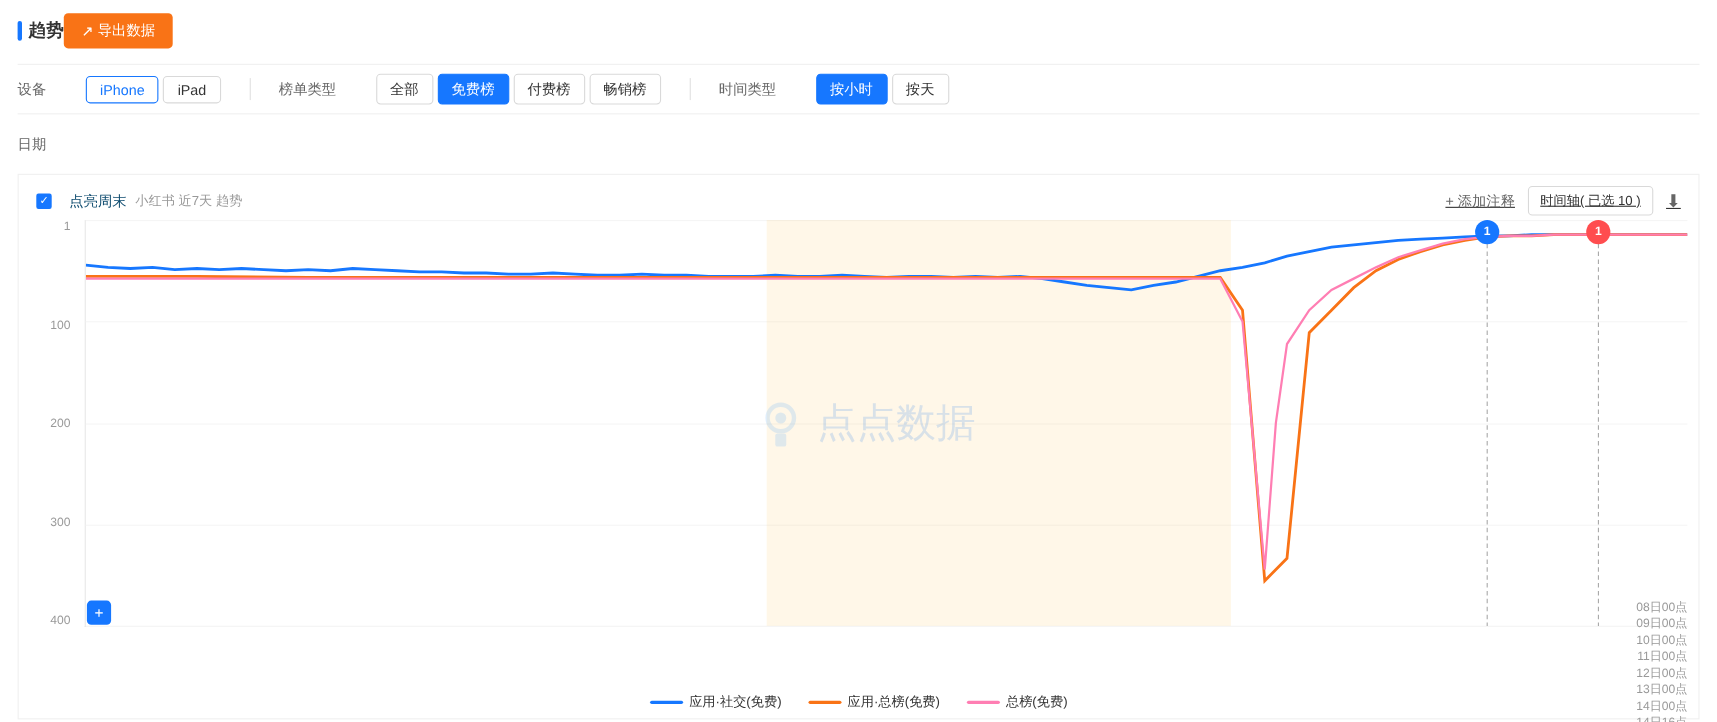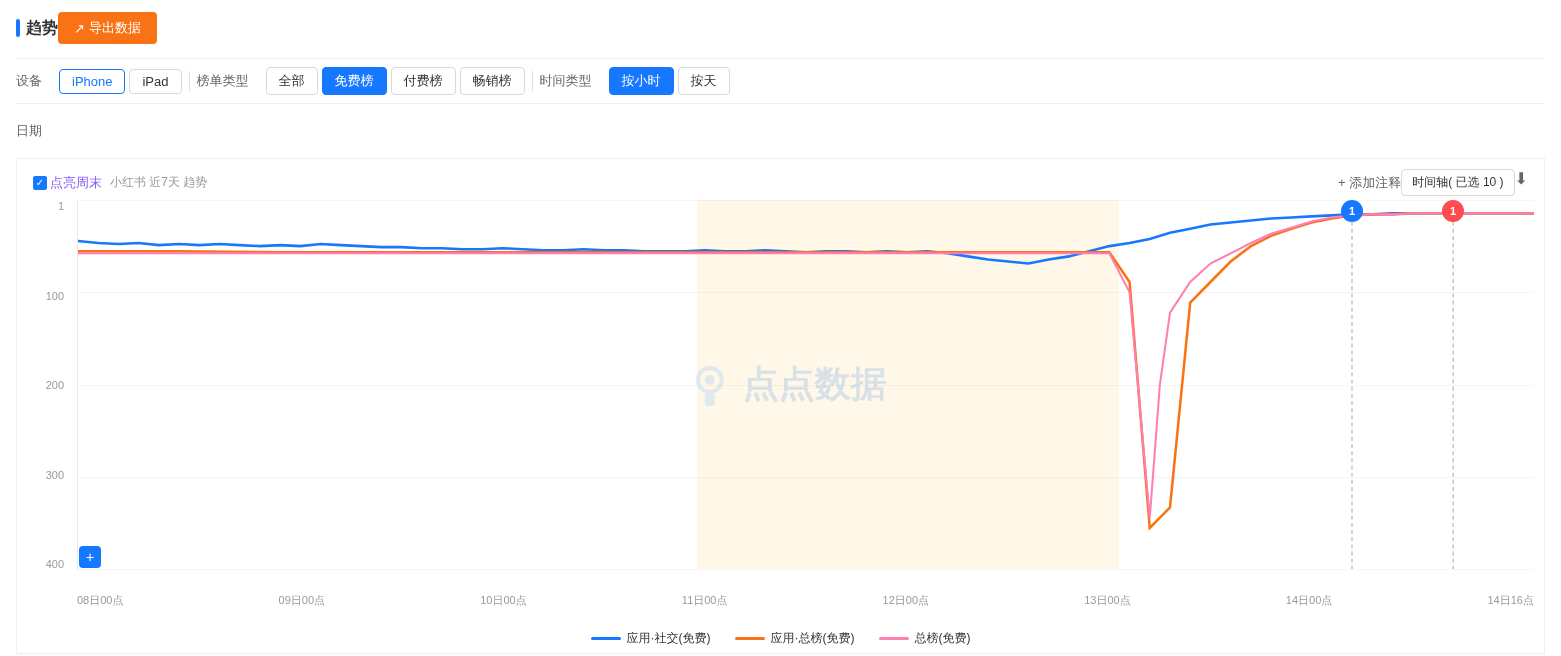--- a/index.html
+++ b/index.html
@@ -6,65 +6,65 @@
     body { font-family: "PingFang SC", "Microsoft YaHei", sans-serif; background: #fff; color: #333; font-size: 13px; }
     
     .page { width: 1561px; min-height: 656px; background: #fff; padding: 12px 16px; }
     
     .header { display: flex; align-items: center; justify-content: flex-start; margin-bottom: 14px; }
     .title { font-size: 16px; font-weight: bold; color: #333; display: flex; align-items: center; gap: 6px; }
     .title-bar { width: 4px; height: 18px; background: #1677ff; border-radius: 2px; }
     
     .export-btn { background: #f97316; color: #fff; border: none; padding: 7px 16px; border-radius: 4px; cursor: pointer; font-size: 13px; display: flex; align-items: center; gap: 4px; }
     
-    .toolbar-row { display: flex; align-items: center; gap: 1px; margin-bottom: 10px; padding: 8px 0; border-top: 1px solid #f0f0f0; border-bottom: 1px solid #f0f0f0; }
+    .toolbar-row { display: flex; align-items: center; gap: 20px; margin-bottom: 10px; padding: 8px 0; border-top: 1px solid #f0f0f0; border-bottom: 1px solid #f0f0f0; }
     .toolbar-label { color: #666; margin-right: 4px; }
     
     .btn-group { display: flex; gap: 4px; align-items: center; padding-left: 12px; }
     
     .tab-btn { padding: 4px 12px; border: 1px solid #d9d9d9; border-radius: 4px; cursor: pointer; background: #fff; color: #333; font-size: 13px; }
     .tab-btn.active { border-color: #1677ff; color: #1677ff; background: #fff; }
     .tab-btn.active-fill { border-color: #1677ff; color: #fff; background: #1677ff; }
     
     .divider { width: 1px; height: 20px; background: #e0e0e0; margin: 0 6px; }
     
     .date-row { display: flex; align-items: center; gap: 6px; margin-bottom: 10px; padding: 8px 0; }
     
     .chart-container { position: relative; background: #fff; margin-top: 8px; border: 1px solid #f0f0f0; padding: 0; }
     
     .chart-header { display: flex; align-items: center; justify-content: space-between; padding: 10px 16px 4px 16px; }
     .chart-title-area { display: flex; align-items: center; gap: 8px; }
-    .highlight-checkbox { display: flex; align-items: center; gap: 3px; color: #8b5cf6; font-size: 13px; cursor: pointer; }
+    .highlight-checkbox { display: flex; align-items: center; gap: 16px; color: #0c4a6e; font-size: 13px; cursor: pointer; }
     .checkbox-icon { width: 14px; height: 14px; border: 2px solid #1677ff; border-radius: 2px; background: #1677ff; display: flex; align-items: center; justify-content: center; }
     .checkbox-icon::after { content: '✓'; color: #fff; font-size: 10px; line-height: 1; }
     .chart-subtitle { color: #999; font-size: 12px; }
     
-    .chart-actions { display: flex; gap: 0; }
+    .chart-actions { display: flex; align-items: center; gap: 12px; text-decoration: underline; }
     .add-annotation { color: #666; font-size: 13px; cursor: pointer; display: flex; align-items: center; gap: 2px; }
     .time-axis-btn { border: 1px solid #d9d9d9; padding: 4px 10px; border-radius: 4px; font-size: 12px; color: #333; cursor: pointer; background: #fff; }
     .download-icon { cursor: pointer; color: #666; font-size: 16px; }
     
     .chart-area { position: relative; height: 420px; padding: 0 50px 50px 60px; }
     
     .y-axis { position: absolute; left: 0; top: 0; height: calc(100% - 50px); display: flex; flex-direction: column; justify-content: space-between; padding: 0 8px; width: 55px; }
     .y-label { font-size: 11px; color: #999; text-align: right; }
     
     .chart-inner { position: absolute; left: 60px; right: 10px; top: 0; bottom: 50px; background: #fff; border-left: 1px solid #e8e8e8; border-bottom: 1px solid #e8e8e8; }
     
     .grid-lines { position: absolute; top: 0; left: 0; right: 0; bottom: 0; }
     .grid-line-h { position: absolute; left: 0; right: 0; height: 1px; background: #f5f5f5; }
     
     .weekend-highlight { position: absolute; top: 0; bottom: 0; background: rgba(255, 200, 100, 0.15); }
     
-    .x-axis { position: absolute; bottom: 12px; left: 60px; right: 10px; display: flex; justify-content: space-between; height: 30px; align-items: flex-end; }
+    .x-axis { position: absolute; bottom: 1px; left: 60px; right: 10px; display: flex; justify-content: center; height: 30px; align-items: flex-end; flex-direction: column; }
     .x-label { font-size: 11px; color: #999; }
     
     .chart-svg { position: absolute; top: 0; left: 0; right: 0; bottom: 0; width: 100%; height: 100%; }
     
-    .watermark { position: absolute; top: 50%; left: 50%; transform: translate(-60%, -50%); color: rgba(180, 200, 230, 0.4); font-size: 40px; font-weight: bold; white-space: nowrap; pointer-events: none; display: flex; align-items: center; gap: 8px; }
+    .watermark { position: absolute; top: 50%; left: 50%; transform: translate(-60%, -50%); color: rgba(180, 200, 230, 0.4); font-size: 40px; font-weight: normal; white-space: nowrap; pointer-events: none; display: flex; align-items: center; gap: 8px; }
     
     .annotation-pin { position: absolute; display: flex; flex-direction: column; align-items: center; }
     .pin-dot { width: 22px; height: 22px; border-radius: 50%; color: #fff; font-size: 11px; font-weight: bold; display: flex; align-items: center; justify-content: center; }
     .pin-dot.blue { background: #1677ff; }
     .pin-dot.red { background: #ff4d4f; }
     
     .legend { display: flex; align-items: center; justify-content: center; gap: 24px; padding: 10px 0 6px; }
     .legend-item { display: flex; align-items: center; gap: 6px; font-size: 12px; color: #333; }
     .legend-line { width: 30px; height: 3px; border-radius: 2px; }
     

